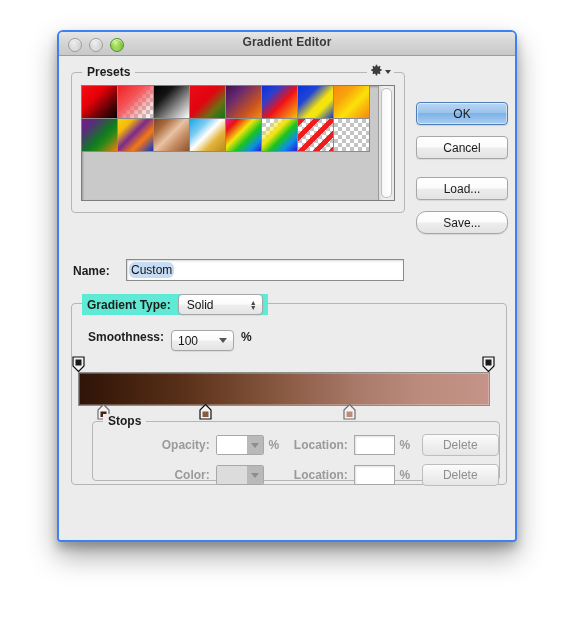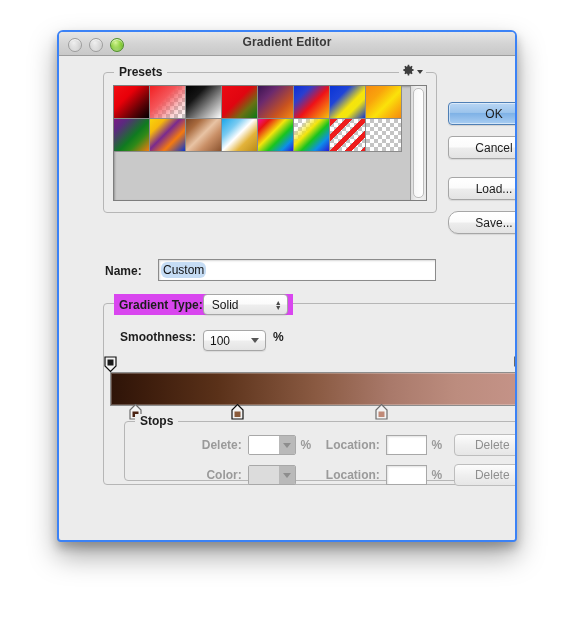--- a/index.html
+++ b/index.html
@@ -45,21 +45,21 @@
     box-shadow:inset 0 1px 0 rgba(255,255,255,.7);
   }
   .tb-btn.green{
     border-color:#4f8f2a;
     background:radial-gradient(circle at 38% 30%, #d7f59a 0%, #8fd13f 45%, #5ba81b 100%);
   }
   .tb-btn .glyph{display:block;width:100%;height:100%;border-radius:50%;
     background:radial-gradient(circle at 50% 120%, rgba(255,255,255,.45), transparent 60%);}
 
   
-  #content{position:relative;height:485px;background:#ececec;margin-left:32px;}
+  #content{position:relative;height:485px;background:#ececec;}
 
   
   .group{
     position:absolute;
     border:1px solid #b6b6b6;
     border-radius:4px;
     background:transparent;
   }
   .group > .legend{
     position:absolute;
@@ -158,22 +158,22 @@
     font-size:12px;color:#111111;
     background:#c5dcf4;
     padding:1px 2px;
     border-radius:6px;
   }
 
   
   #gtype-group{left:12px;top:247px;width:434px;height:180px;}
   #gtype-legend{
     position:absolute;top:-10px;left:10px;
-    background:#d946ef;padding:0 5px;
-    display:flex;align-items:center;
+    background:#5eead4;padding:0 5px;
+    display:flex;align-items:center;gap:7px;
   }
   #gtype-legend .lbl{font-size:12px;font-weight:bold;color:#1d1d1d;}
   .popup{
     height:19px;
     border-radius:4px;
     border:1px solid #a6a6a6;
     background:linear-gradient(to bottom,#ffffff 0%,#fbfbfb 48%,#eeeeee 52%,#e4e4e4 100%);
     box-shadow:0 1px 1px rgba(0,0,0,.08);
     display:flex;align-items:center;
     font-size:12px;color:#121212;
@@ -387,21 +387,21 @@
                 <path d="M6.5 0.5 L12 6 V15 H1 V6 Z" fill="#f3f3f3" stroke="#6d6d6d" stroke-width="1.2"></path>
                 <rect x="3.5" y="7.5" width="6" height="5.5" fill="#c08a78"></rect>
               </svg></div>
           </div>
       </div>
 
       <div class="group" id="stops-group">
         <span id="stops-legend">Stops</span>
 
         <div class="stop-row" id="stop-row-1">
-          <span class="dis-label" style="width:130px;">Delete:</span>
+          <span class="dis-label" style="width:130px;">Opacity:</span>
           <span class="combo-dis" style="margin-left:6px;">
             <span class="wellpart"></span>
             <span class="arrowpart">
                 <i></i>
               </span>
           </span>
           <span class="dis-label" style="width:20px;margin-left:5px;text-align:left;">%</span>
           <span class="dis-label" style="width:66px;margin-left:2px;">Location:</span>
           <span class="field-ro" style="width:44px;margin-left:6px;"></span>
           <span class="dis-label" style="width:18px;margin-left:4px;text-align:left;">%</span>

